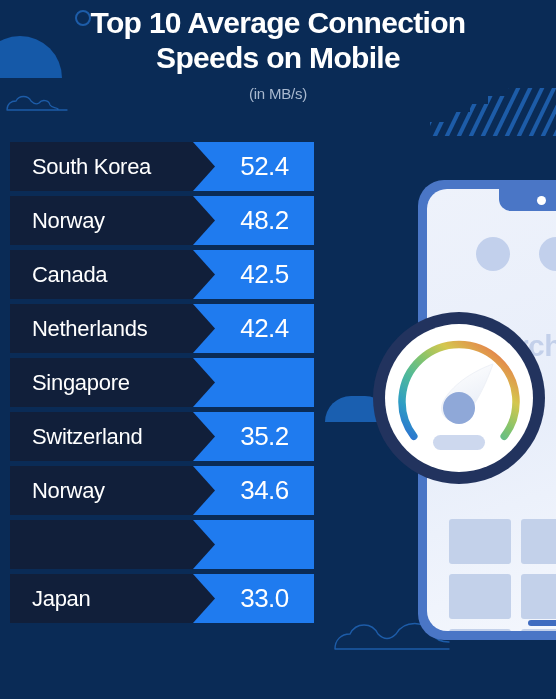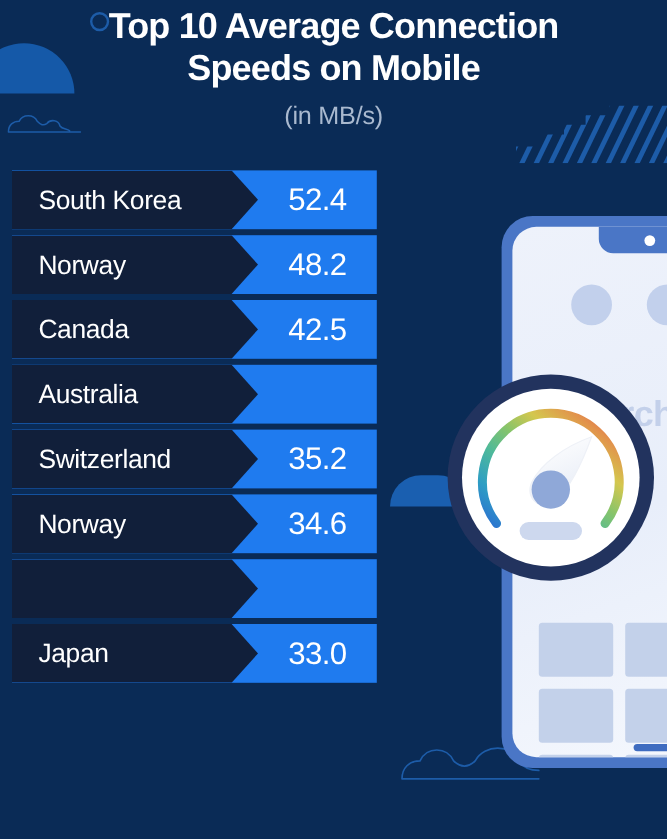--- a/index.html
+++ b/index.html
@@ -188,21 +188,21 @@
     margin: 0;
     padding: 6px 40px 0 40px;
     font-size: 30px;
     line-height: 1.16;
     font-weight: 700;
     letter-spacing: -0.7px;
     color: #ffffff;
   }
   .subtitle {
     margin: 9px 0 0 0;
-    font-size: 21px;
+    font-size: 15px;
     font-weight: 400;
     color: #a9b9cf;
     letter-spacing: -0.2px;
   }
 
   
   .rows {
     position: absolute;
     left: 10px;
     top: 142px;
@@ -378,21 +378,27 @@
       </div>
       <div class="row">
         <div class="row-value-bg"></div>
         <div class="row-label-bg"></div>
         <div class="row-label">Canada</div>
         <div class="row-value">42.5</div>
       </div>
       <div class="row">
         <div class="row-value-bg"></div>
         <div class="row-label-bg"></div>
-        <div class="row-label">Australia</div>
+        <div class="row-label">Netherlands</div>
+        <div class="row-value">42.4</div>
+      </div>
+      <div class="row">
+        <div class="row-value-bg"></div>
+        <div class="row-label-bg"></div>
+        <div class="row-label">Singapore</div>
       </div>
       <div class="row">
         <div class="row-value-bg"></div>
         <div class="row-label-bg"></div>
         <div class="row-label">Switzerland</div>
         <div class="row-value">35.2</div>
       </div>
       <div class="row">
         <div class="row-value-bg"></div>
         <div class="row-label-bg"></div>

